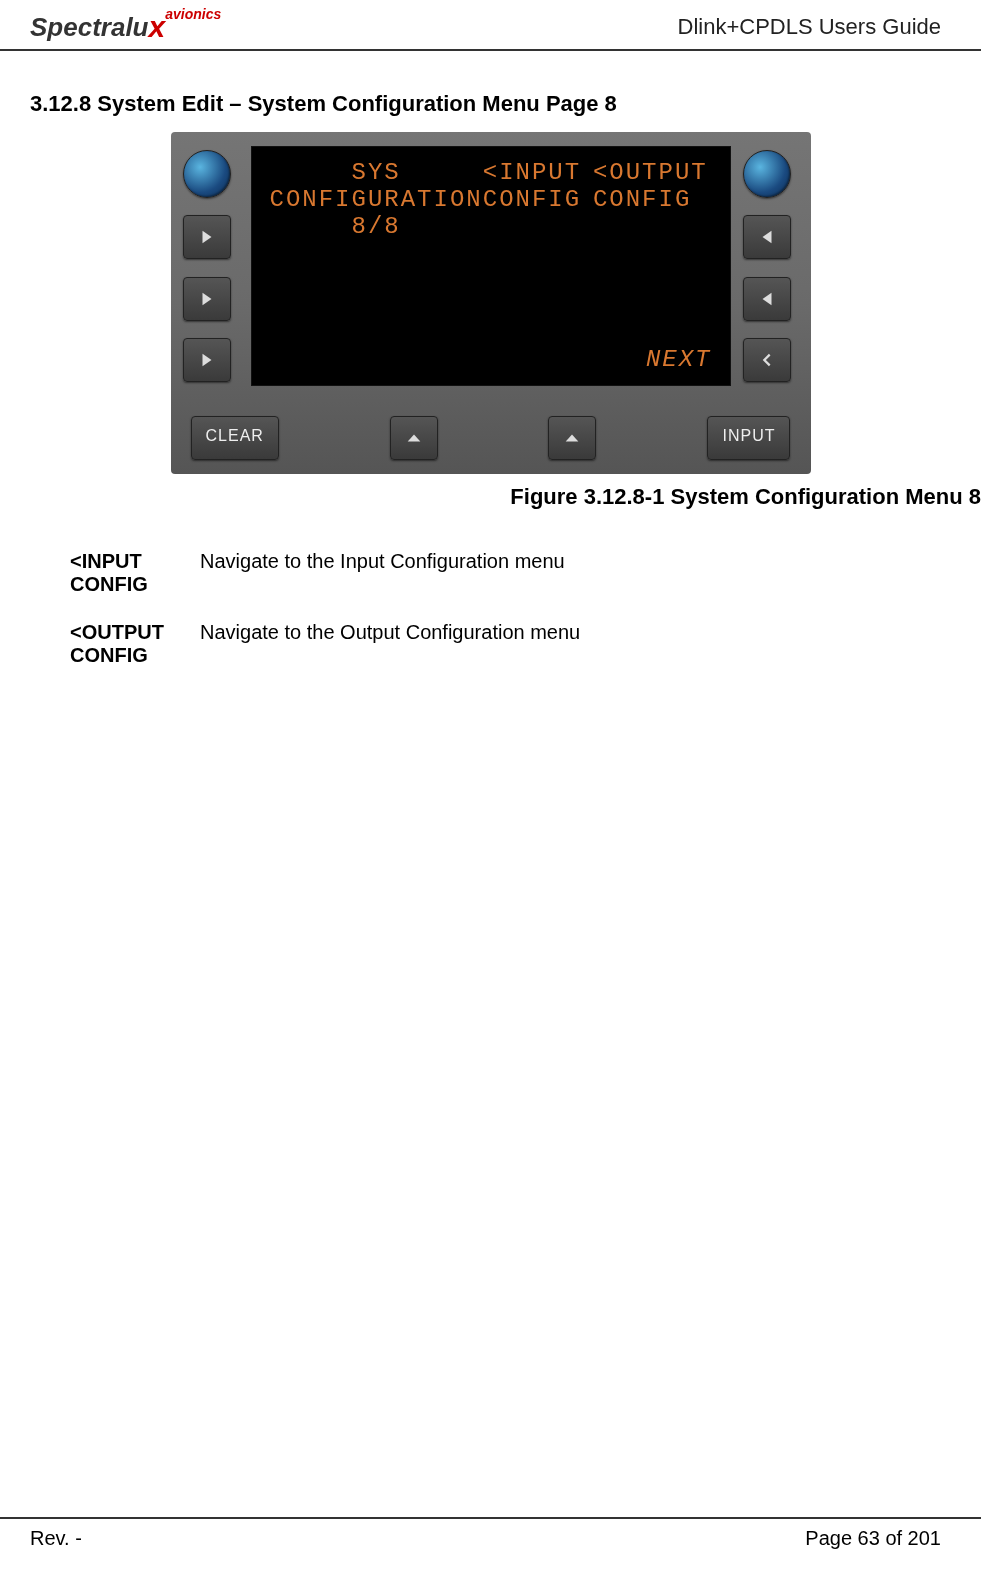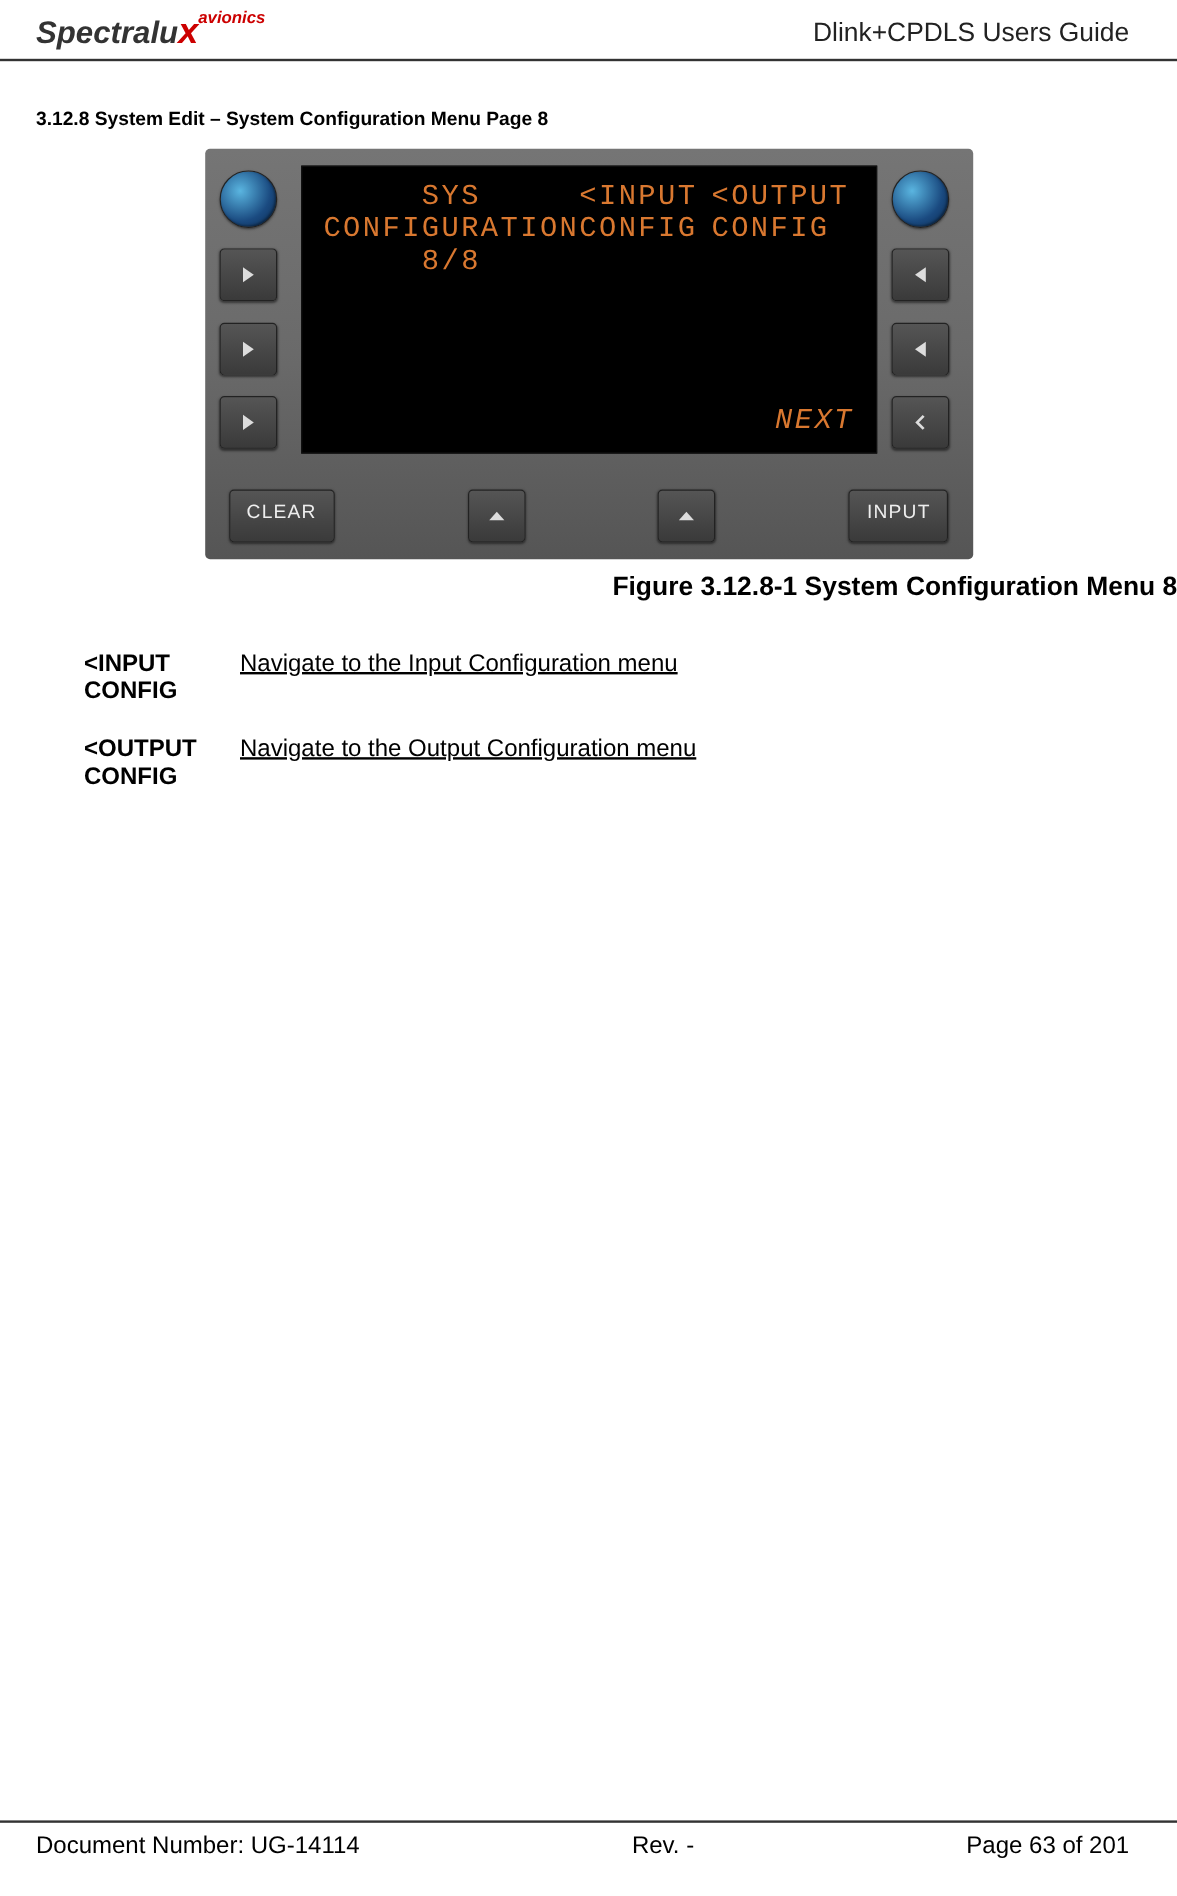--- a/index.html
+++ b/index.html
@@ -48,21 +48,21 @@
       font-size: 14px;
       text-align: left;
       margin-top: -4px;
       padding-right: 8px;
     }
     .header-title {
       font-size: 22px;
       color: #222;
     }
     .section-title {
-      font-size: 16px;
+      font-size: 22px;
       font-weight: bold;
       padding: 40px 30px 15px 30px;
     }
     .device {
       width: 640px;
       margin: 0 auto;
       background: linear-gradient(180deg, #757575 0%, #6a6a6a 50%, #555 100%);
       border-radius: 4px;
       padding: 14px 12px;
       position: relative;
@@ -165,21 +165,20 @@
       margin-bottom: 25px;
     }
     .desc-label {
       width: 130px;
       font-weight: bold;
       font-size: 20px;
       flex-shrink: 0;
     }
     .desc-text {
       font-size: 20px;
-      text-decoration: underline;
     }
     .footer {
       position: absolute;
       bottom: 30px;
       left: 0;
       right: 0;
       border-top: 2px solid #333;
       padding: 8px 40px 0 30px;
       display: flex;
       justify-content: space-between;
@@ -275,16 +274,15 @@
     <div class="desc-label">&lt;INPUT CONFIG</div>
     <div class="desc-text">Navigate to the Input Configuration menu</div>
   </div>
   <div class="desc-row">
     <div class="desc-label">&lt;OUTPUT CONFIG</div>
     <div class="desc-text">Navigate to the Output Configuration menu</div>
   </div>
 </div>
 
 <div class="footer">
-  <span>Document Number:  UG-14114</span>
   <span>Rev. -</span>
   <span>Page 63 of 201</span>
 </div>
 
 </body></html>

